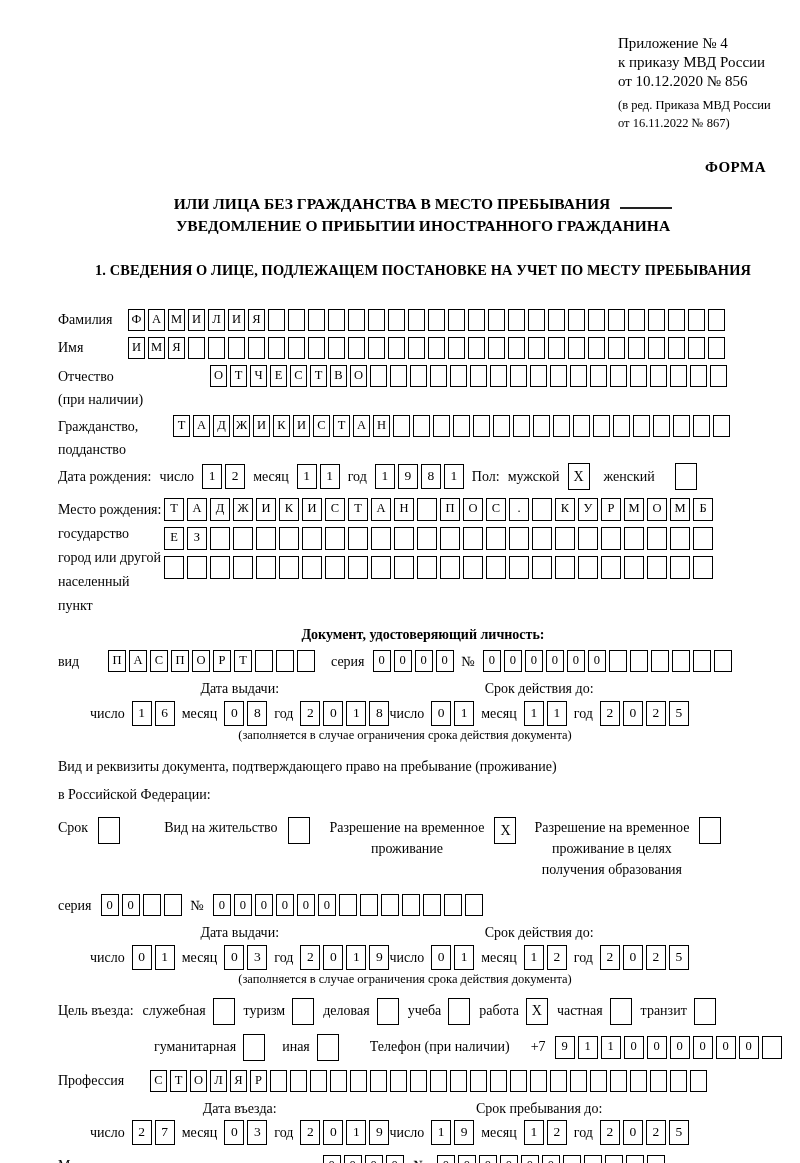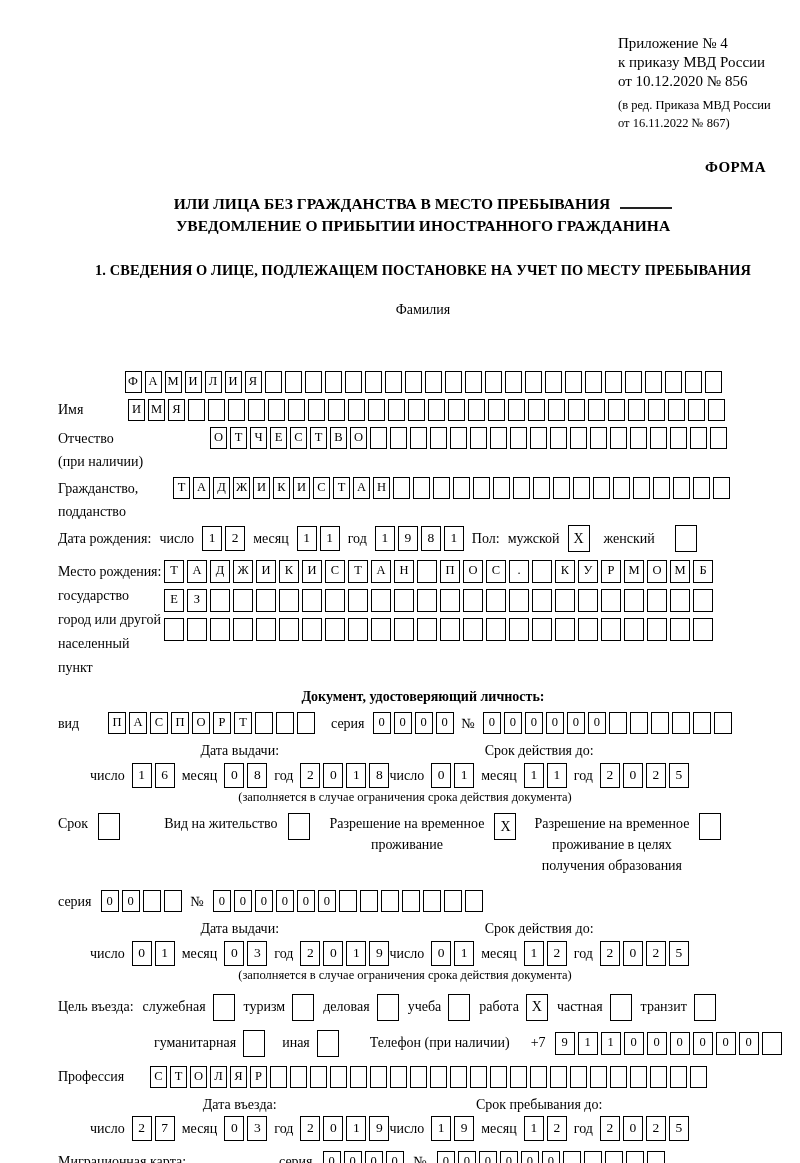--- a/index.html
+++ b/index.html
@@ -73,21 +73,21 @@
   </div>
   <div class="form-label">ФОРМА</div>
 
   <div class="title">
     <div><span>ИЛИ ЛИЦА БЕЗ ГРАЖДАНСТВА В МЕСТО ПРЕБЫВАНИЯ</span><span class="t-underline"></span></div>
     <div>УВЕДОМЛЕНИЕ О ПРИБЫТИИ ИНОСТРАННОГО ГРАЖДАНИНА</div>
   </div>
 
   <div class="section-title">1. СВЕДЕНИЯ О ЛИЦЕ, ПОДЛЕЖАЩЕМ ПОСТАНОВКЕ НА УЧЕТ ПО МЕСТУ ПРЕБЫВАНИЯ</div>
 
-  <div class="row" style="margin-top:22px;flex-direction:column;">
+  <div class="row" style="margin-top:30px;">
     <span class="lbl lw70">Фамилия</span>
     <span class="cells">
         <span class="cell">Ф</span>
         <span class="cell">А</span>
         <span class="cell">М</span>
         <span class="cell">И</span>
         <span class="cell">Л</span>
         <span class="cell">И</span>
         <span class="cell">Я</span>
         <span class="cell"></span>
@@ -420,20 +420,24 @@
             <span class="cell">2</span>
             <span class="cell">0</span>
             <span class="cell">2</span>
             <span class="cell">5</span>
           </span>
       </div>
     </div>
   </div>
   <div class="note">(заполняется в случае ограничения срока действия документа)</div>
 
+  <div style="margin-top:10px;line-height:28px;">
+    <div>Вид и реквизиты документа, подтверждающего право на пребывание (проживание)</div>
+    <div>в Российской Федерации:</div>
+  </div>
 
   <div class="rp-row">
     <div class="rpo">
       <span class="rpo-label">Срок</span>
       <span class="checkbox"></span>
     </div>
     <div class="rpo" style="margin-left:30px;">
       <span class="rpo-label">Вид на жительство</span>
       <span class="checkbox"></span>
     </div>

